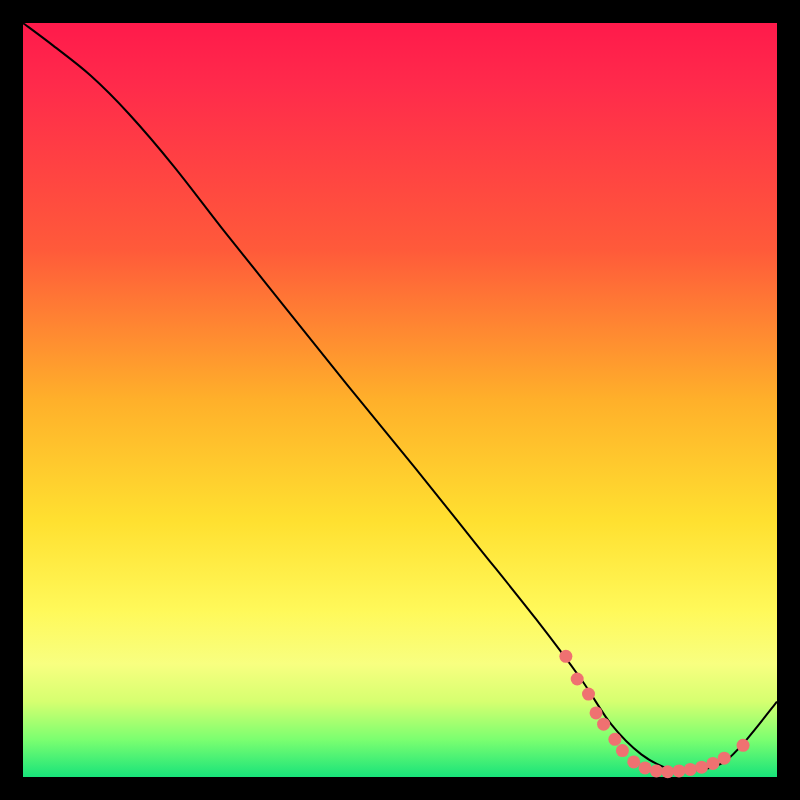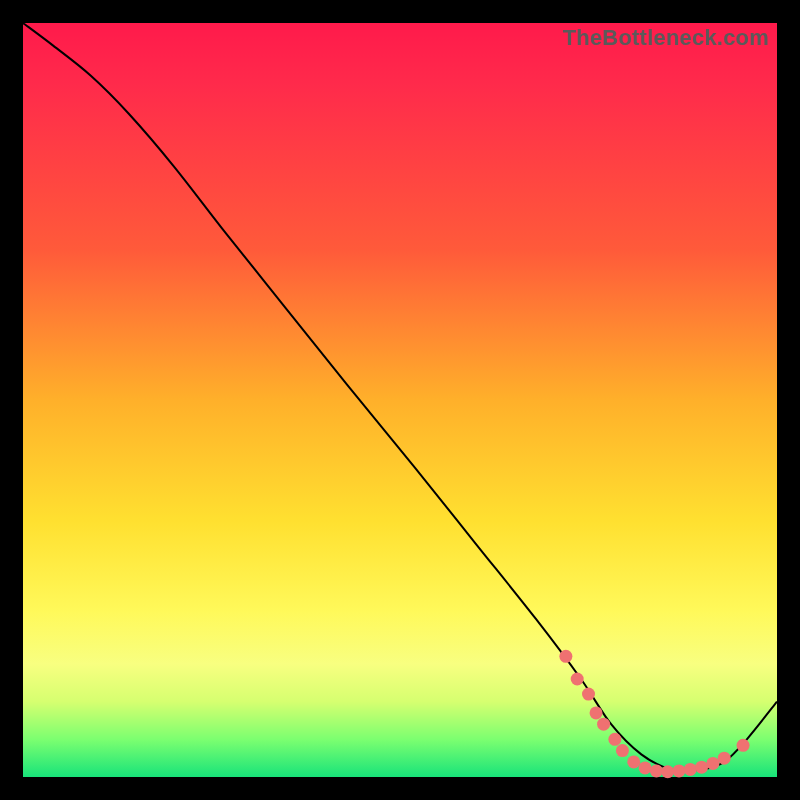--- a/index.html
+++ b/index.html
@@ -55,21 +55,20 @@
     width: 754px;
     height: 754px;
     overflow: visible;
   }
 </style>
 </head>
 <body>
 
 <div class="frame">
   <div class="plot">
-    <div class="watermark">TheBottleneck.com</div>
     <svg class="curve" viewBox="0 0 754 754" preserveAspectRatio="none">
       <path id="curve-path" fill="none" stroke="#000000" stroke-width="2" d="M 0,0 C 5.026666666666666,3.770000000000001 18.85,13.823333333333343 30.16,22.620000000000005 C 41.47,31.416666666666664 55.29333333333333,41.46999999999997 67.86,52.77999999999997 C 80.42666666666668,64.08999999999997 91.73666666666668,75.40000000000002 105.56000000000002,90.48000000000002 C 119.38333333333335,105.56000000000002 134.46333333333334,123.15333333333332 150.8,143.26 C 167.13666666666668,163.36666666666665 184.73000000000002,187.24333333333334 203.58,211.12 C 222.43,234.99666666666667 243.79333333333332,261.38666666666666 263.9,286.52 C 284.00666666666666,311.6533333333333 302.8566666666666,335.53 324.21999999999997,361.91999999999996 C 345.5833333333333,388.30999999999995 370.7166666666667,418.47 392.08000000000004,444.86 C 413.4433333333334,471.25 432.2933333333333,495.12666666666667 452.4,520.26 C 472.50666666666666,545.3933333333333 495.12666666666667,573.04 512.72,595.66 C 530.3133333333334,618.28 545.3933333333334,638.3866666666667 557.96,655.98 C 570.5266666666666,673.5733333333334 578.0666666666667,688.6533333333334 588.12,701.22 C 598.1733333333333,713.7866666666666 608.2266666666667,723.84 618.28,731.38 C 628.3333333333333,738.92 638.3866666666665,743.9466666666667 648.4399999999999,746.46 C 658.4933333333333,748.9733333333334 669.8033333333333,747.7166666666667 678.6,746.46 C 687.3966666666668,745.2033333333334 693.6800000000001,743.9466666666666 701.22,738.92 C 708.76,733.8933333333333 715.0433333333333,726.3533333333332 723.8399999999999,716.3 C 732.6366666666665,706.2466666666667 748.9733333333334,684.8833333333333 754,678.6"></path>
       <g id="markers">
           <circle cx="542.88" cy="633.36" r="6.5" fill="#ef7171"></circle>
           <circle cx="554.1899999999999" cy="655.98" r="6.5" fill="#ef7171"></circle>
           <circle cx="565.5" cy="671.06" r="6.5" fill="#ef7171"></circle>
           <circle cx="573.04" cy="689.91" r="6.5" fill="#ef7171"></circle>
           <circle cx="580.58" cy="701.22" r="6.5" fill="#ef7171"></circle>
           <circle cx="591.89" cy="716.3" r="6.5" fill="#ef7171"></circle>
           <circle cx="599.4300000000001" cy="727.61" r="6.5" fill="#ef7171"></circle>

